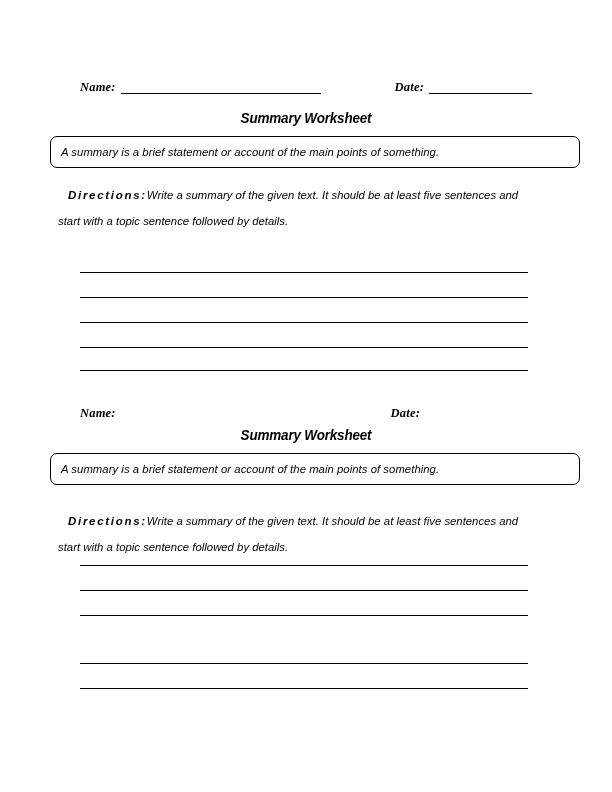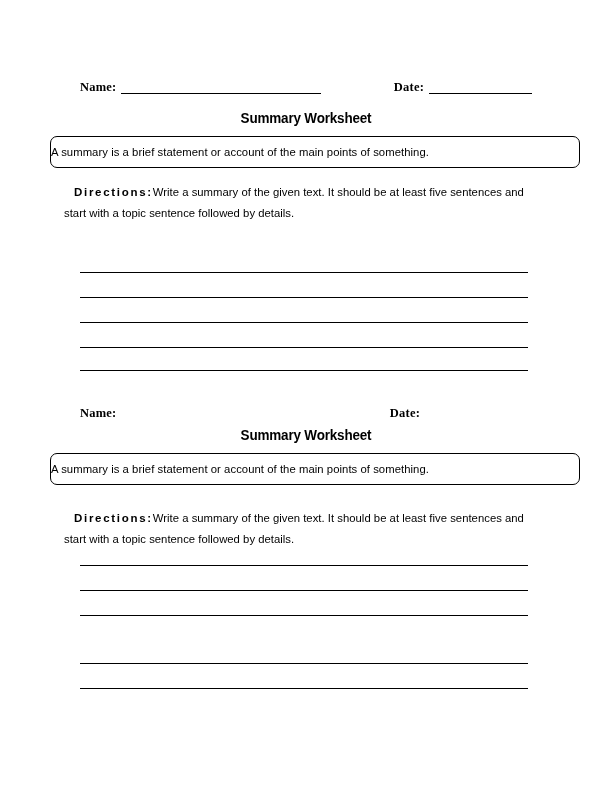--- a/index.html
+++ b/index.html
@@ -14,20 +14,21 @@
     font-family: "Liberation Sans", sans-serif;
     color: #000000;
     overflow: hidden;
   }
 
   .page {
     position: absolute;
     inset: 0;
     width: 492px;
     height: 792px;
+    font-style: italic;
   }
 
   
   .section {
     position: absolute;
     left: 0;
     width: 612px;
   }
   #section-1 { top: 0px; }
   #section-2 { top: 313px; }
@@ -81,34 +82,35 @@
   .definition-box {
     position: absolute;
     left: 50px;
     width: 530px;
     height: 32px;
     box-sizing: border-box;
     border: 1.3px solid #000;
     border-radius: 7px;
     display: flex;
     align-items: center;
+    padding-left: 10px;
   }
   .definition-text {
     font-size: 11.3px;
     letter-spacing: 0.05px;
     white-space: nowrap;
   }
 
   
   .directions {
     position: absolute;
-    left: 64px;
+    left: 58px;
     width: 470px;
     font-size: 11.3px;
-    line-height: 21px;
+    line-height: 26px;
     text-indent: 10px;
   }
   .directions-label {
     font-weight: bold;
     letter-spacing: 1.7px;
     font-size: 11.5px;
   }
   .directions-body {
     letter-spacing: 0.02px;
   }

